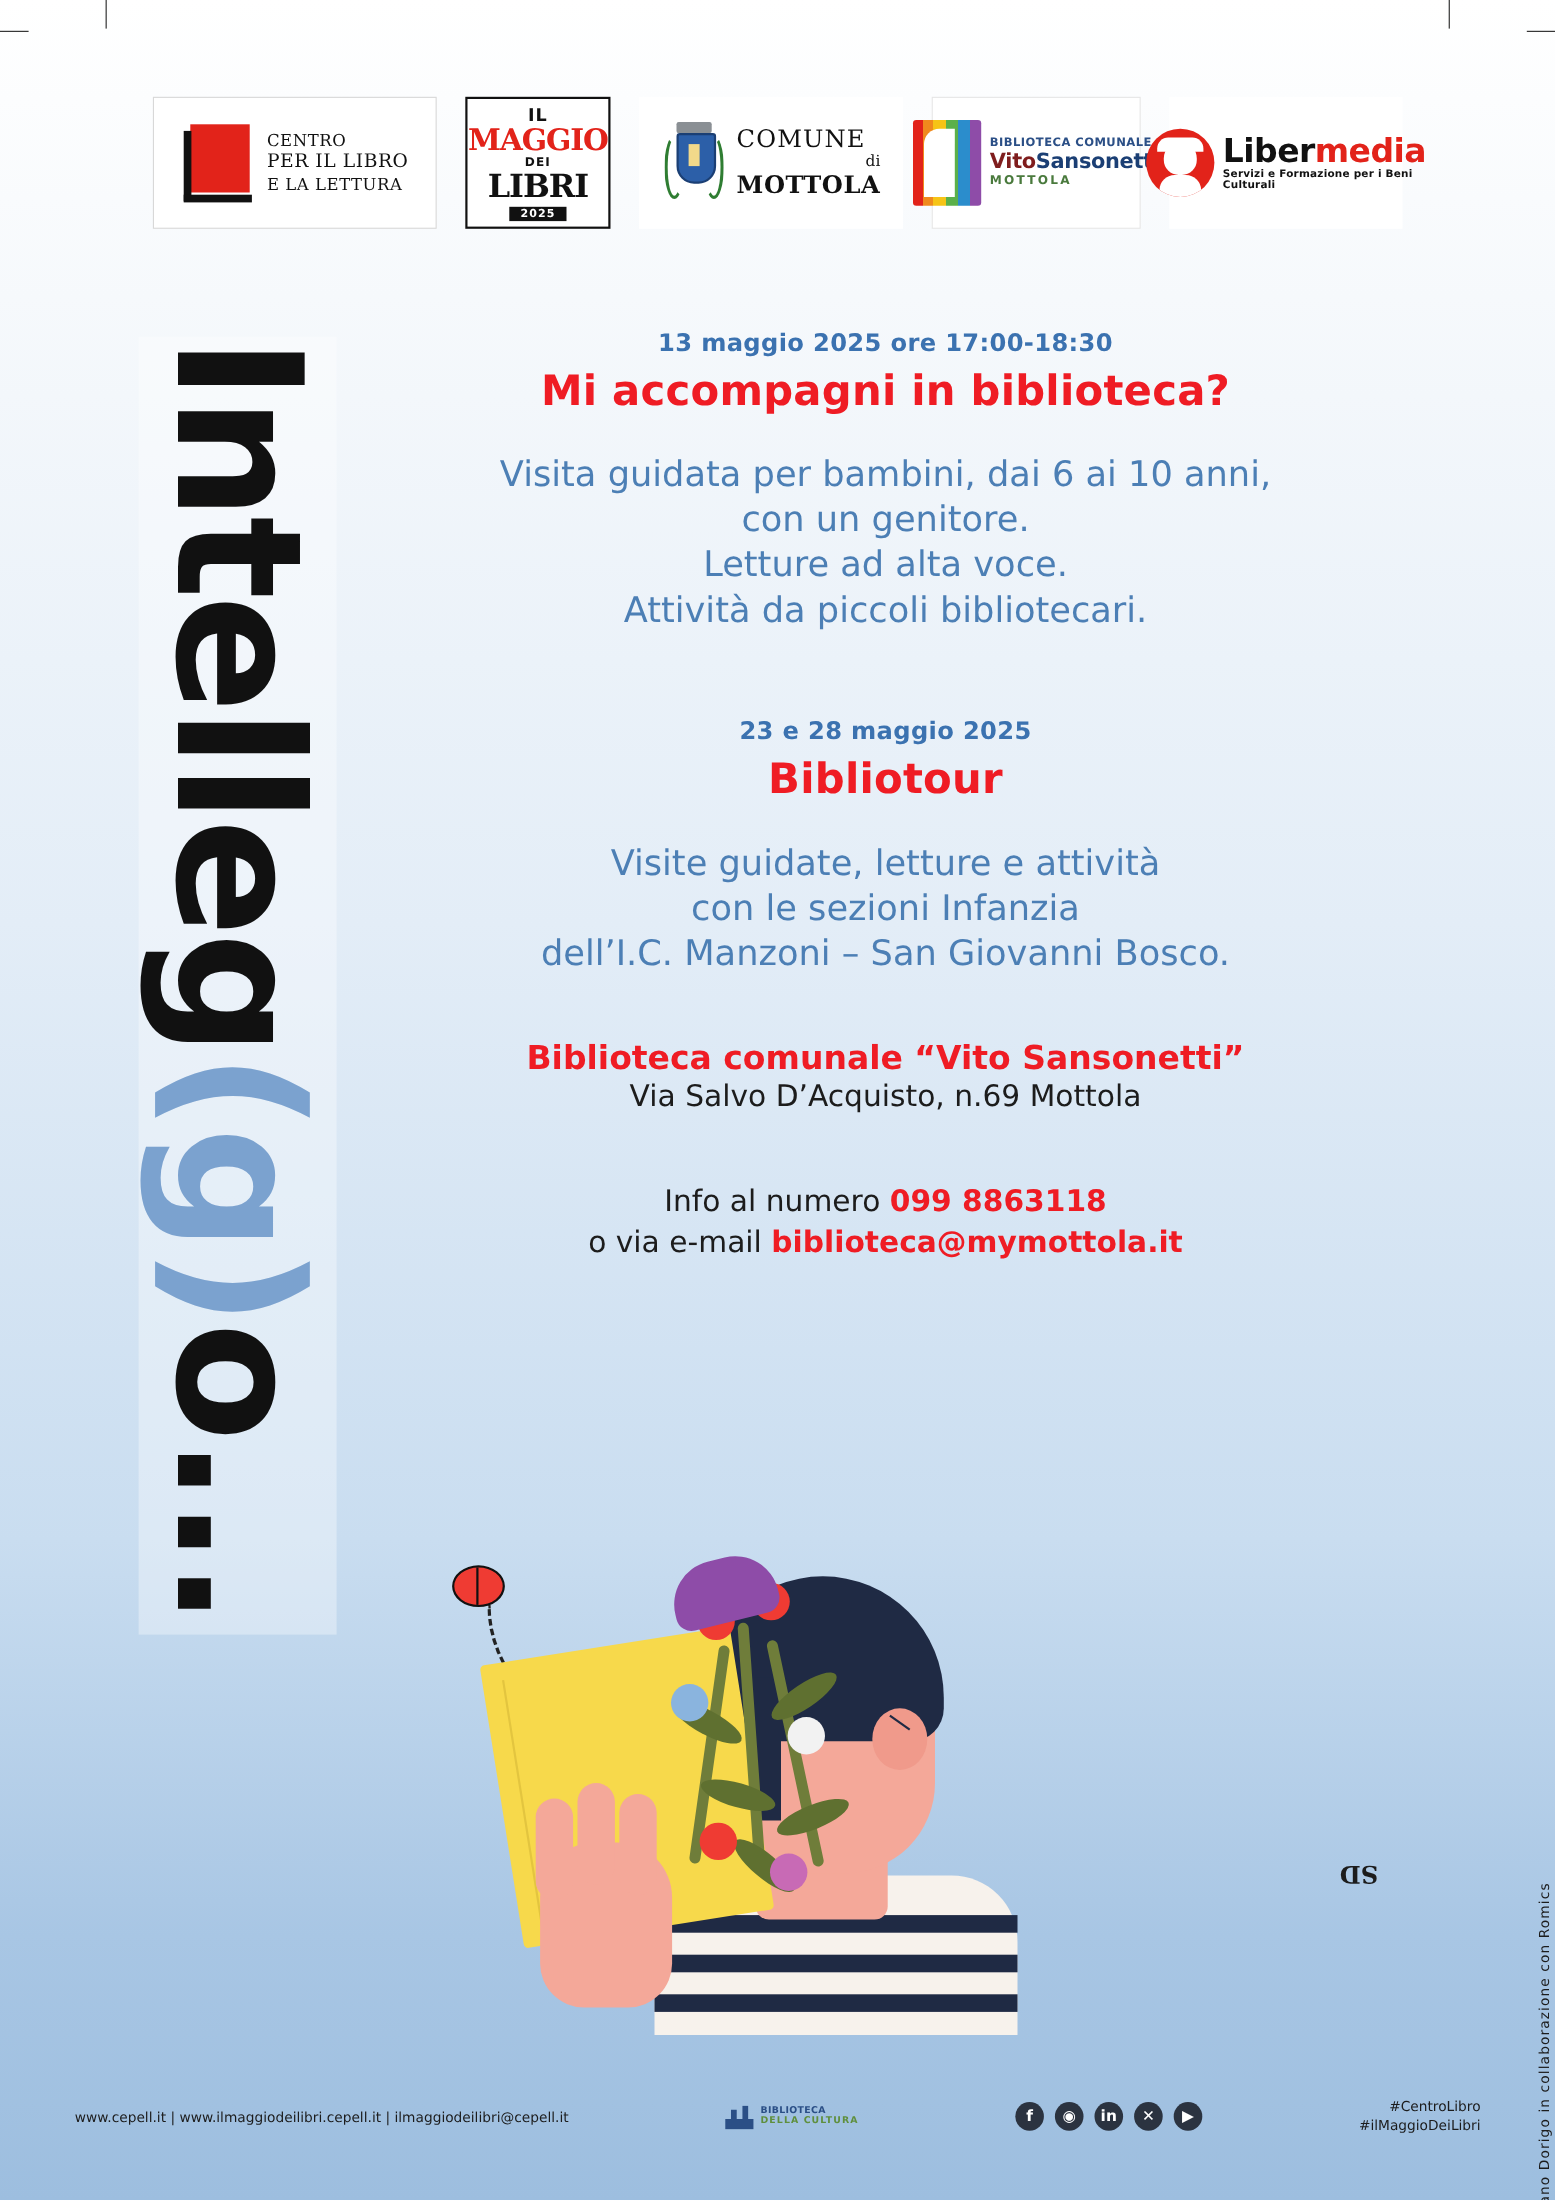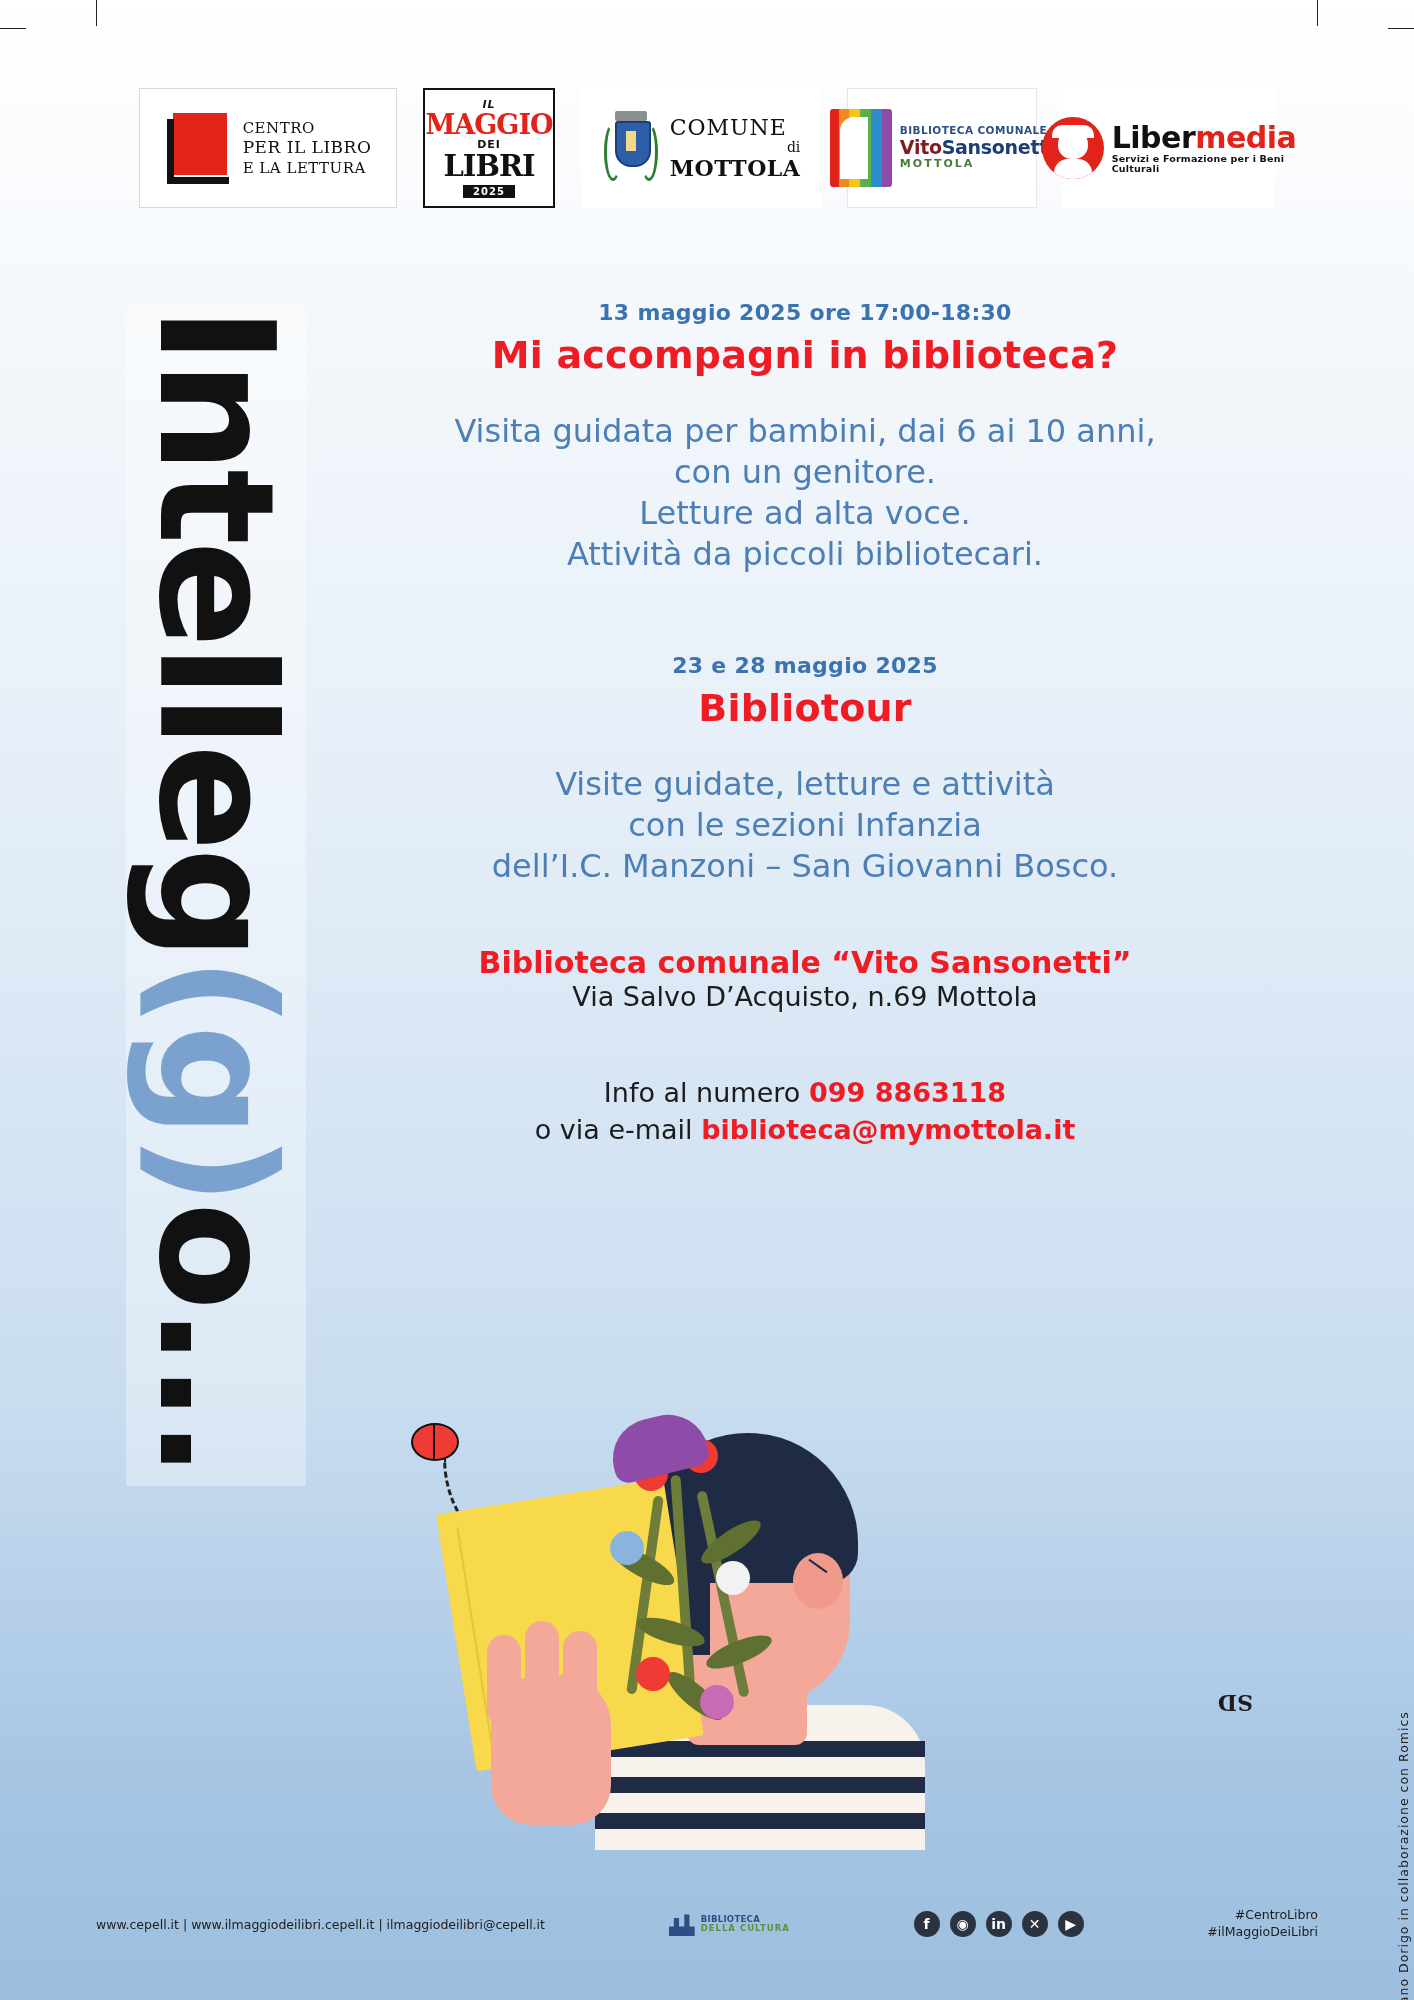--- a/index.html
+++ b/index.html
@@ -91,21 +91,21 @@
 
   
   .logo-maggio {
     width: 132px;
     flex-direction: column;
     border: 2px solid #111;
     padding: 4px 6px;
     background: #fff;
   }
   .maggio-il {
-    font-size: 11px; font-weight: bold; color: #111; letter-spacing: 1px; font-style: italic;
+    font-size: 16px; font-weight: bold; color: #111; letter-spacing: 1px;
   }
   .maggio-main {
     font-family: "DejaVu Serif", serif;
     font-weight: bold;
     font-size: 27px;
     color: #e2231a;
     line-height: 1;
     letter-spacing: -1px;
   }
   .maggio-dei { font-size: 11px; font-weight: bold; color: #111; letter-spacing: 1px; }
@@ -500,21 +500,21 @@
   
   .footer {
     position: absolute;
     left: 0;
     bottom: 56px;
     width: 100%;
     height: 40px;
     display: flex;
     align-items: center;
     justify-content: space-between;
-    padding: 0 96px;
+    padding: 0 68px;
     box-sizing: border-box;
     font-size: 12.5px;
     color: #1c1c1c;
   }
   .footer .urls { white-space: nowrap; }
   .mic-logo {
     display: flex;
     align-items: center;
     gap: 6px;
     font-size: 8.5px;

